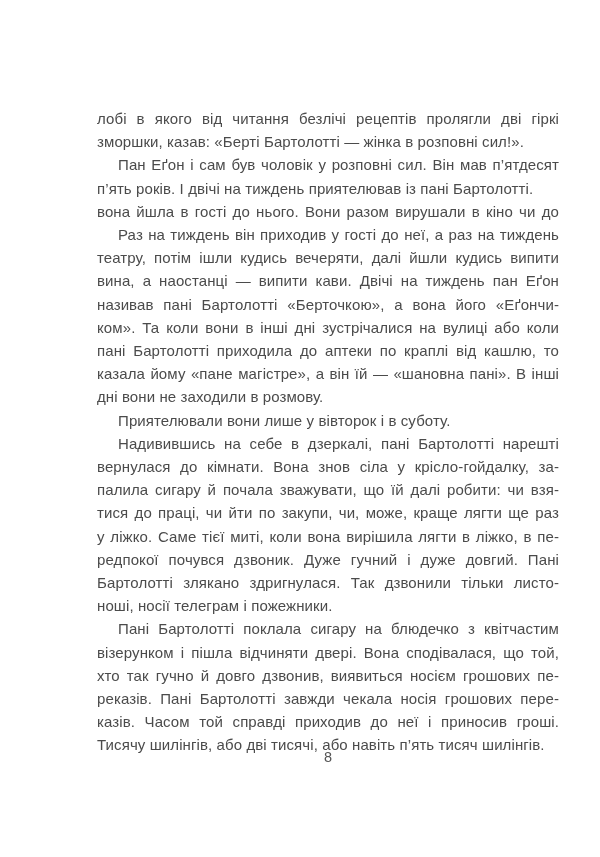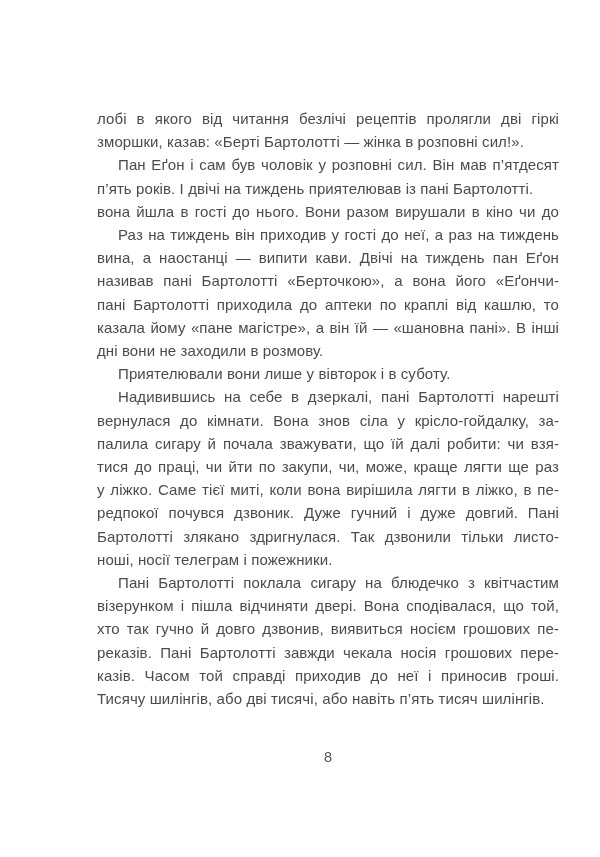--- a/index.html
+++ b/index.html
@@ -60,22 +60,24 @@
         <div class="line">лобі в якого від читання безлічі рецептів пролягли дві гіркі</div>
         <div class="line last">зморшки, казав: «Берті Бартолотті — жінка в розповні сил!».</div>
       </div>
       <div class="paragraph">
         <div class="line indent">Пан Еґон і сам був чоловік у розповні сил. Він мав п’ятдесят</div>
         <div class="line last">п’ять років. І двічі на тиждень приятелював із пані Бартолотті.</div>
       </div>
       <div class="paragraph">
         <div class="line">вона йшла в гості до нього. Вони разом вирушали в кіно чи до</div>
         <div class="line indent">Раз на тиждень він приходив у гості до неї, а раз на тиждень</div>
+        <div class="line">театру, потім ішли кудись вечеряти, далі йшли кудись випити</div>
         <div class="line">вина, а наостанці — випити кави. Двічі на тиждень пан Еґон</div>
         <div class="line">називав пані Бартолотті «Берточкою», а вона його «Еґончи-</div>
+        <div class="line">ком». Та коли вони в інші дні зустрічалися на вулиці або коли</div>
         <div class="line">пані Бартолотті приходила до аптеки по краплі від кашлю, то</div>
         <div class="line">казала йому «пане магістре», а він їй — «шановна пані». В інші</div>
         <div class="line last">дні вони не заходили в розмову.</div>
       </div>
       <div class="paragraph">
         <div class="line last indent">Приятелювали вони лише у вівторок і в суботу.</div>
       </div>
       <div class="paragraph">
         <div class="line indent">Надивившись на себе в дзеркалі, пані Бартолотті нарешті</div>
         <div class="line">вернулася до кімнати. Вона знов сіла у крісло-гойдалку, за-</div>

